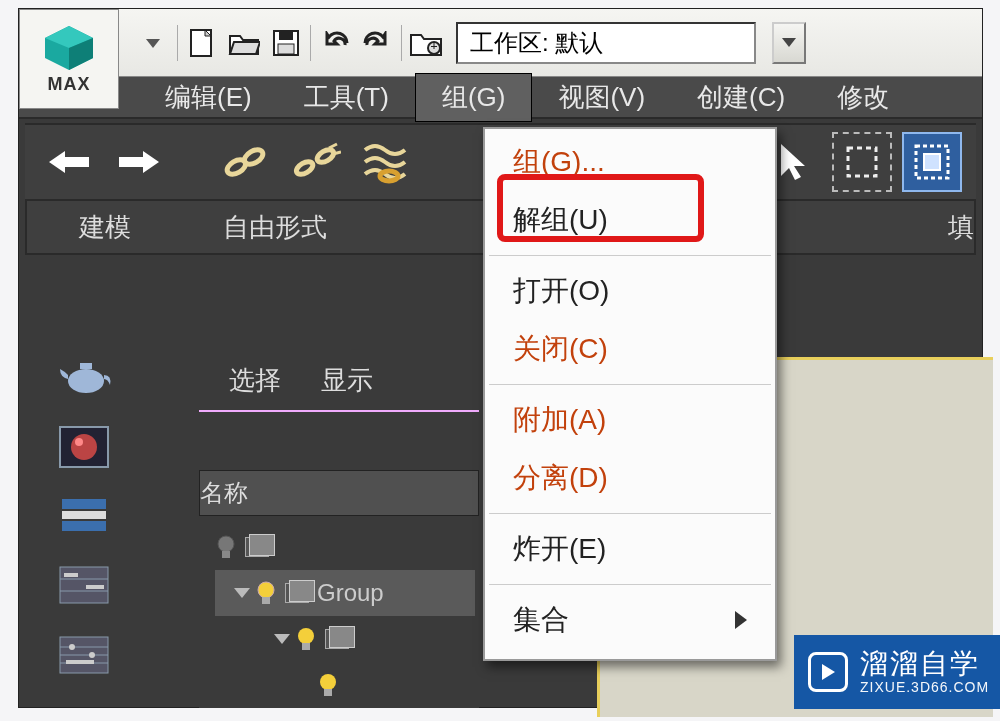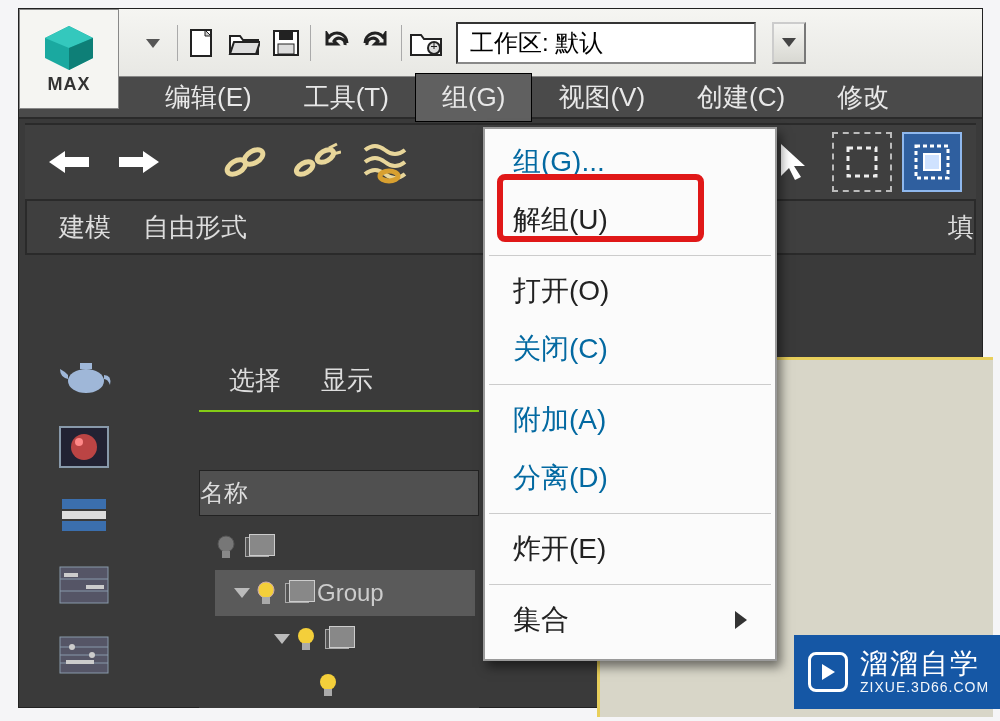--- a/index.html
+++ b/index.html
@@ -124,22 +124,22 @@
   }
   
   .ribbon-row {
     height: 54px;
     background: #3f3f3f;
     border: 2px solid #2a2a2a;
     border-top: none;
     margin: 0 6px;
     display: flex;
     align-items: center;
-    padding-left: 32px;
-    gap: 32px;
+    padding-left: 52px;
+    gap: 92px;
   }
   .ribbon-tab { color: #ddd; font-size: 26px; }
   
   .left-panel {
     position: absolute;
     left: 12px; top: 346px;
     width: 110px;
     display: flex; flex-direction: column; align-items: center;
     gap: 26px;
   }
@@ -148,21 +148,21 @@
   .scene-exp {
     position: absolute;
     left: 180px; top: 342px;
     width: 280px;
     background: #3a3a3a;
   }
   .scene-exp-tabs {
     display: flex; gap: 40px;
     color: #ddd; font-size: 26px;
     padding: 12px 30px;
-    border-bottom: 2px solid #84cc16;
+    border-bottom: 2px solid #f0abfc;
   }
   .scene-name-header {
     background: #505050;
     border: 1px solid #222;
     color: #ddd; font-size: 24px;
     margin-top: 58px;
     padding: 6px 0;
   }
   .tree {
     padding: 8px 4px 0 16px;
@@ -197,21 +197,21 @@
     border: 2px solid #9a9a9a;
     box-shadow: 4px 6px 10px rgba(0,0,0,0.5);
     padding: 4px 0 10px 0;
   }
   .dd-item {
     font-size: 28px;
     padding: 10px 28px;
     color: #222;
     display: flex; justify-content: space-between; align-items: center;
   }
-  .dd-item.disabled { color: #0369a1; }
+  .dd-item.disabled { color: #c2410c; }
   .dd-sep { height:1px; background:#ccc; margin: 6px 4px; }
   .dd-highlight {
     position: absolute;
     left: 497px;
     top: 174px;
     width: 207px;
     height: 68px;
     border: 6px solid #e01818;
     border-radius: 8px;
     pointer-events: none;

